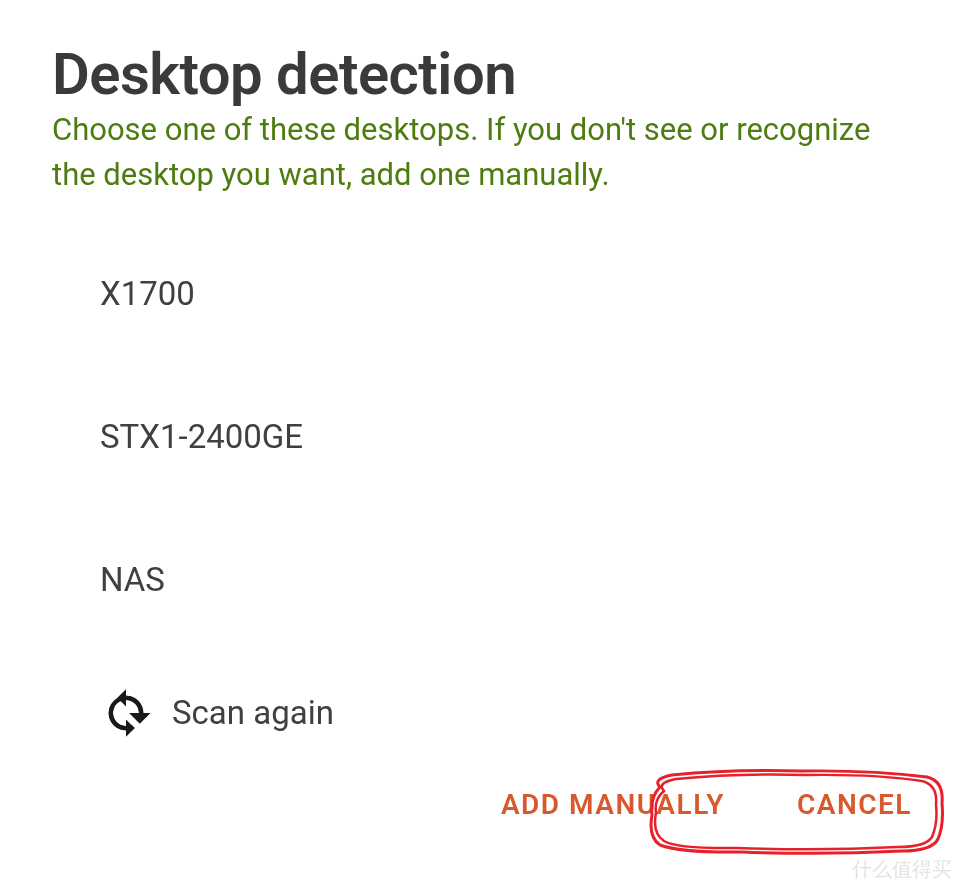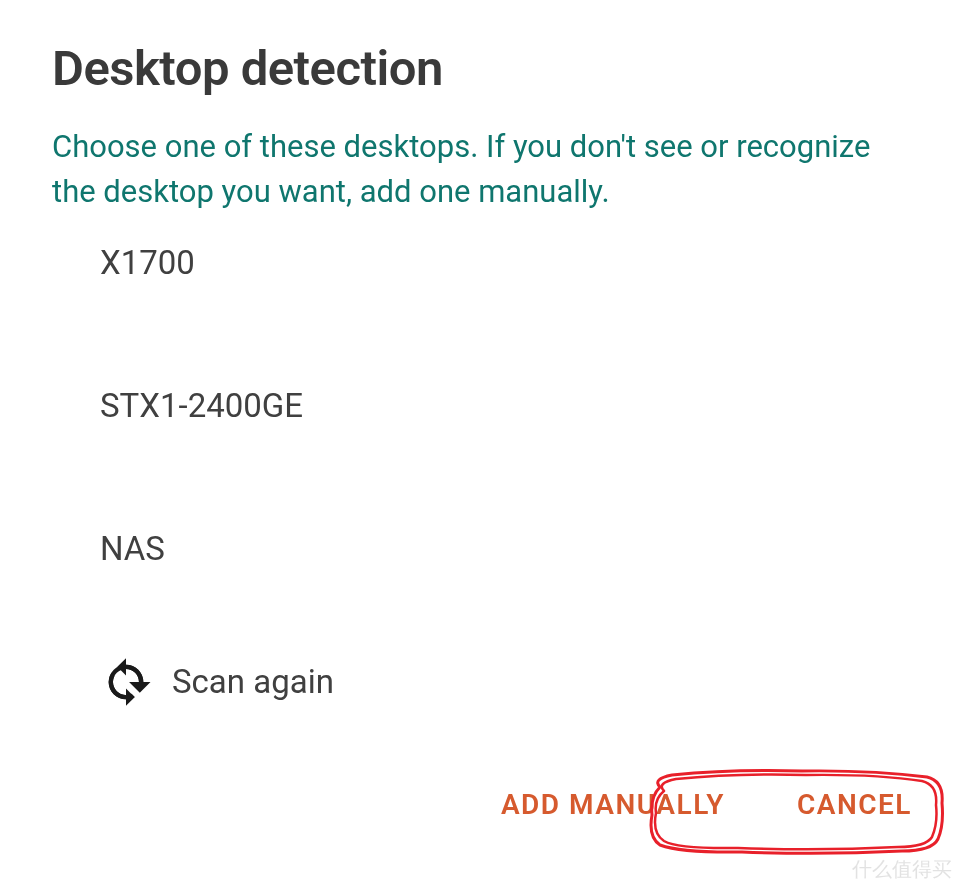--- a/index.html
+++ b/index.html
@@ -11,30 +11,30 @@
       font-family: -apple-system, BlinkMacSystemFont, 'Segoe UI', Roboto, Helvetica, Arial, sans-serif;
       background: #ffffff;
       width: 960px;
       height: 891px;
       position: relative;
     }
     .dialog {
       padding: 40px 52px;
     }
     .dialog-title {
-      font-size: 49px;
+      font-size: 58px;
       font-weight: 600;
       color: #3a3a3a;
       letter-spacing: -0.5px;
-      margin-bottom: 28px;
     }
     .dialog-description {
       font-size: 31px;
-      color: #0f766e;
+      color: #4d7c0f;
       line-height: 1.45;
+      margin-bottom: 48px;
       font-weight: 400;
     }
     .desktop-list {
       padding-left: 48px;
     }
     .desktop-item {
       font-size: 33px;
       color: #404040;
       padding: 28px 0;
       margin-bottom: 48px;

